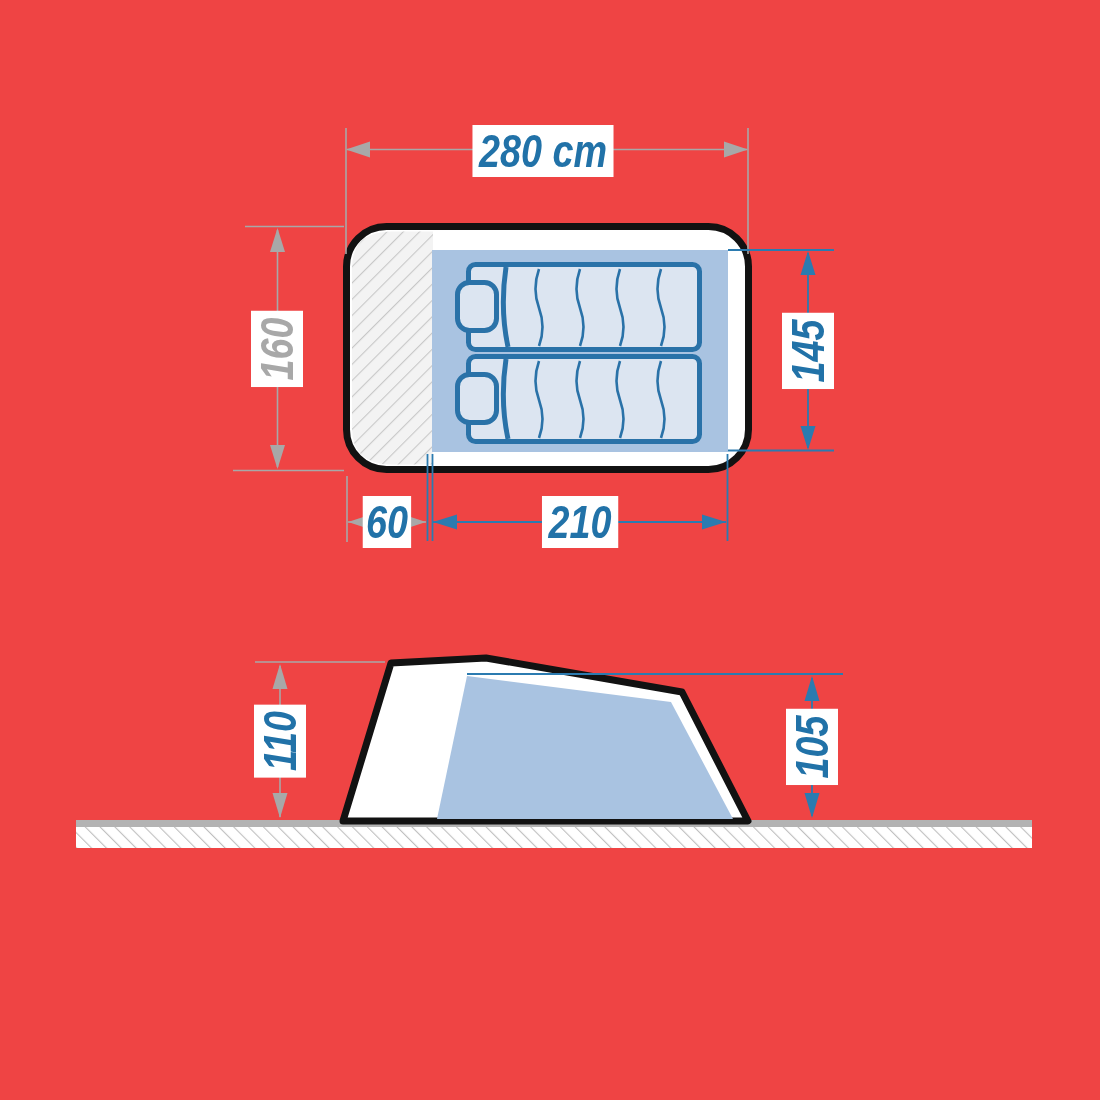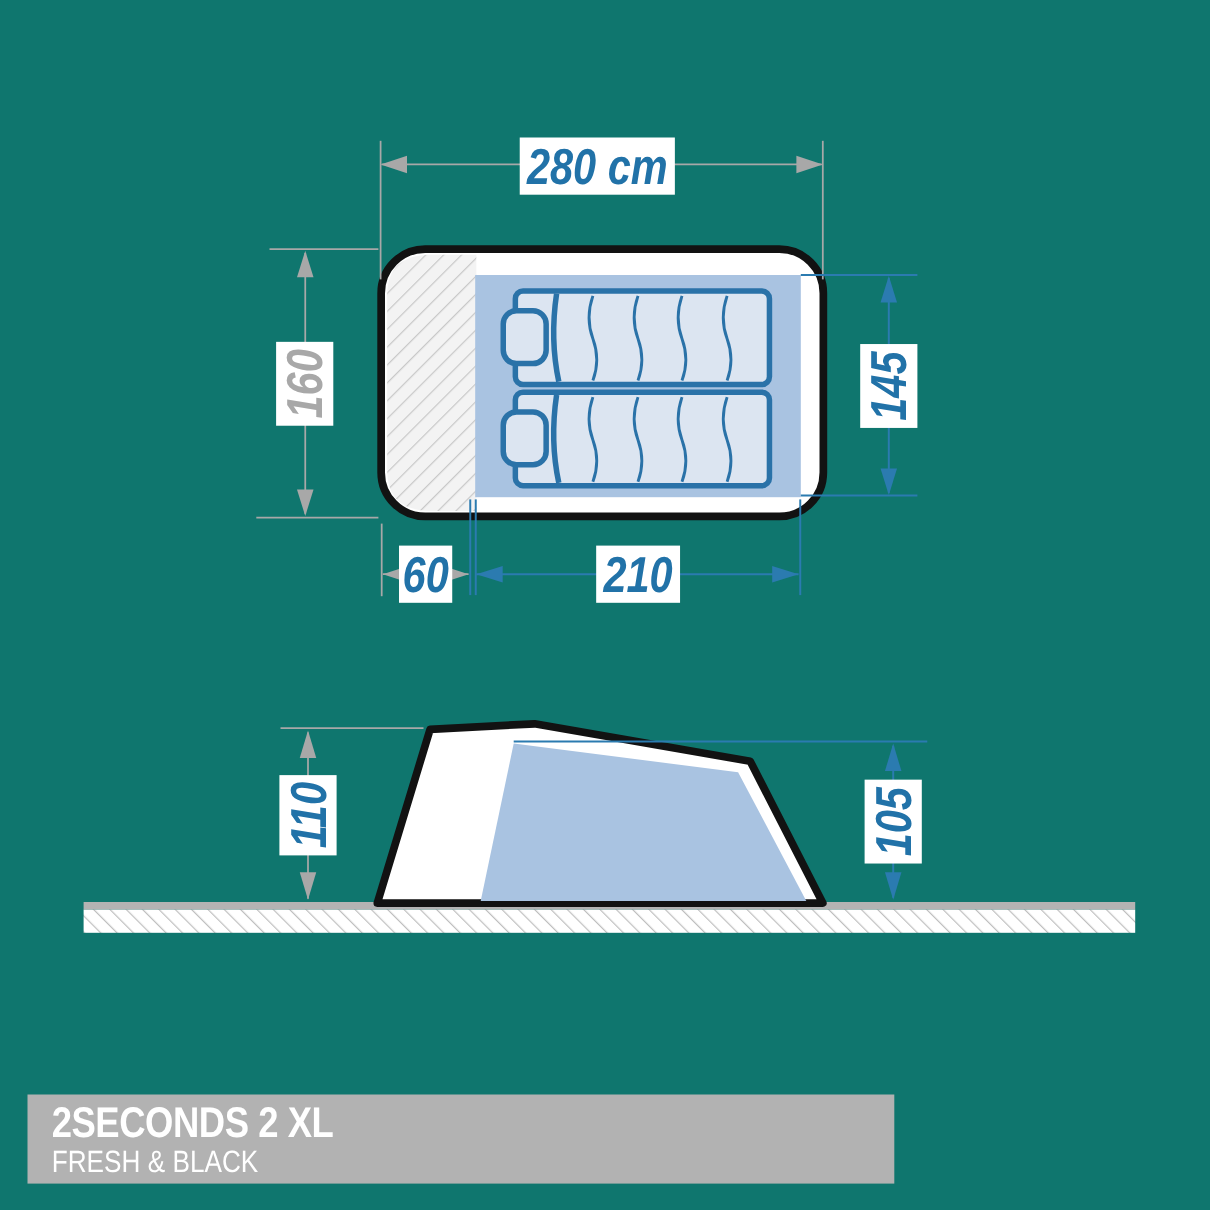--- a/index.html
+++ b/index.html
@@ -1,17 +1,17 @@
 <!DOCTYPE html>
 <html><head>
 <meta charset="utf-8">
 <style>
   html,body{margin:0;padding:0;background:#fff;}
   .stage{
-    position:relative;width:1100px;height:1100px;background:#0f766e;
+    position:relative;width:1100px;height:1100px;background:#ef4444;
     font-family:"Liberation Sans", sans-serif;overflow:hidden;
   }
   .diagram-svg{position:absolute;left:0;top:0;width:1100px;height:1100px;}
   .dim-label{
     position:absolute;font-weight:700;font-style:italic;font-size:46px;
     color:#2172a8;background:#ffffff;line-height:1;padding:3px 8px;
     transform:translate(-50%,-50%) scaleX(0.82);white-space:nowrap;
   }
   .dim-label.gray{color:#a8a8a8;}
   .dim-label.rot{transform:translate(-50%,-50%) rotate(-90deg) scaleX(0.82);}
@@ -154,19 +154,15 @@
   <div class="dim-label rot" style="left:808px;top:351px;">145</div>
 
   <div class="dim-label" style="left:387px;top:522px;padding:3px 4px;">60</div>
 
   <div class="dim-label" style="left:580px;top:522px;">210</div>
 
   <div class="dim-label rot" style="left:280px;top:741px;">110</div>
 
   <div class="dim-label rot" style="left:812px;top:747px;">105</div>
 
-  <div class="bar bar-left">
-    <div class="product-name">2SECONDS 2 XL</div>
-    <div class="product-range">FRESH &amp; BLACK</div>
-  </div>
 
 
 </div>
 
 </body></html>

